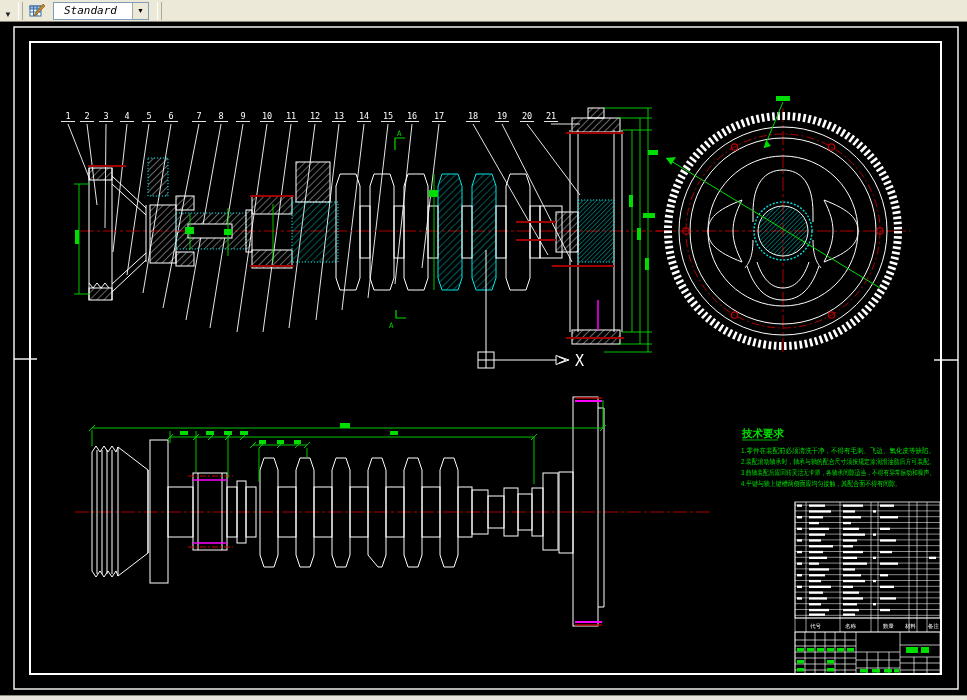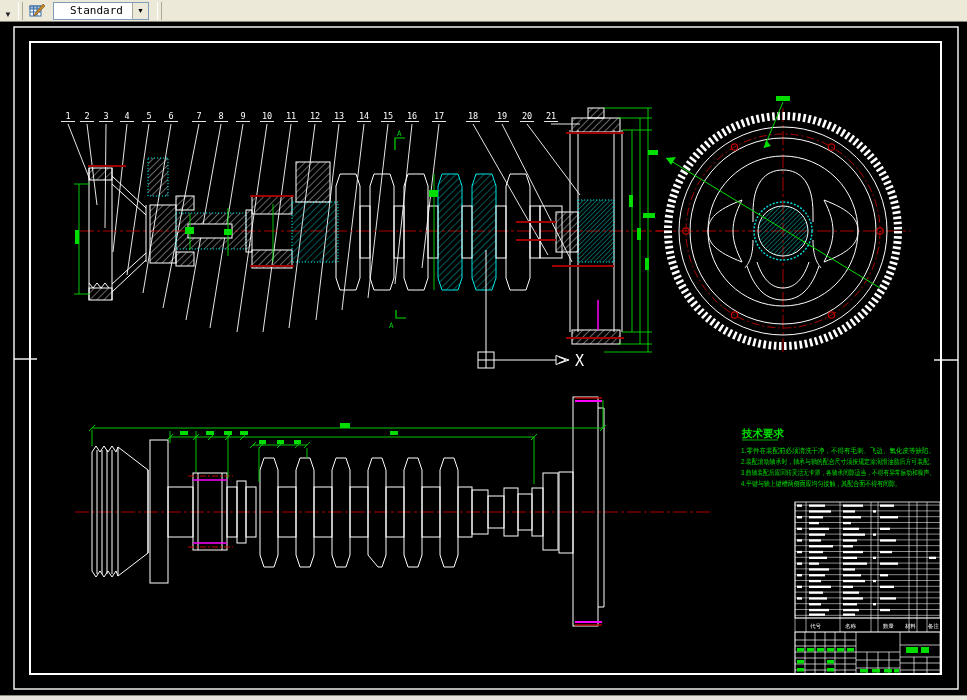--- a/index.html
+++ b/index.html
@@ -8,22 +8,22 @@
   
   .toolbar{position:absolute;top:0;left:0;width:967px;height:22px;background:#ece9d8;
            border-bottom:1px solid #848278;display:flex;align-items:center;box-sizing:border-box;}
   .tb-overflow{width:16px;height:20px;display:flex;align-items:flex-end;justify-content:center;
                font-size:8px;color:#222;cursor:default;padding-bottom:2px;box-sizing:border-box;}
   .tb-groove{width:3px;height:18px;margin:0 2px;border-left:1px solid #fff;border-right:1px solid #aca899;}
   .tb-btn{width:24px;height:20px;background:#ece9d8;border:1px solid #ece9d8;display:flex;
           align-items:center;justify-content:center;padding:0;}
   .combo{margin-left:4px;width:96px;height:18px;background:#fff;border:1px solid #7f9db9;
          display:flex;align-items:center;justify-content:space-between;box-sizing:border-box;}
-  .combo-text{font-family:"DejaVu Sans Mono",monospace;font-size:11px;color:#000;padding-left:16px;
-              white-space:nowrap;}
+  .combo-text{font-family:"DejaVu Sans Mono",monospace;font-size:11px;color:#000;padding-left:10px;
+              white-space:nowrap;font-style:italic;}
   .combo-arrow{width:15px;height:16px;background:#ece9d8;border-left:1px solid #aca899;
                font-size:7px;color:#000;display:flex;align-items:center;justify-content:center;}
   
   .statusbar{position:absolute;left:0;bottom:0;width:967px;height:5px;background:#e6e3da;
              border-top:1px solid #8e8b82;box-sizing:border-box;}
   .cad{position:absolute;top:22px;left:0;}
   text{user-select:none;}
 </style>
 </head>
 <body>

